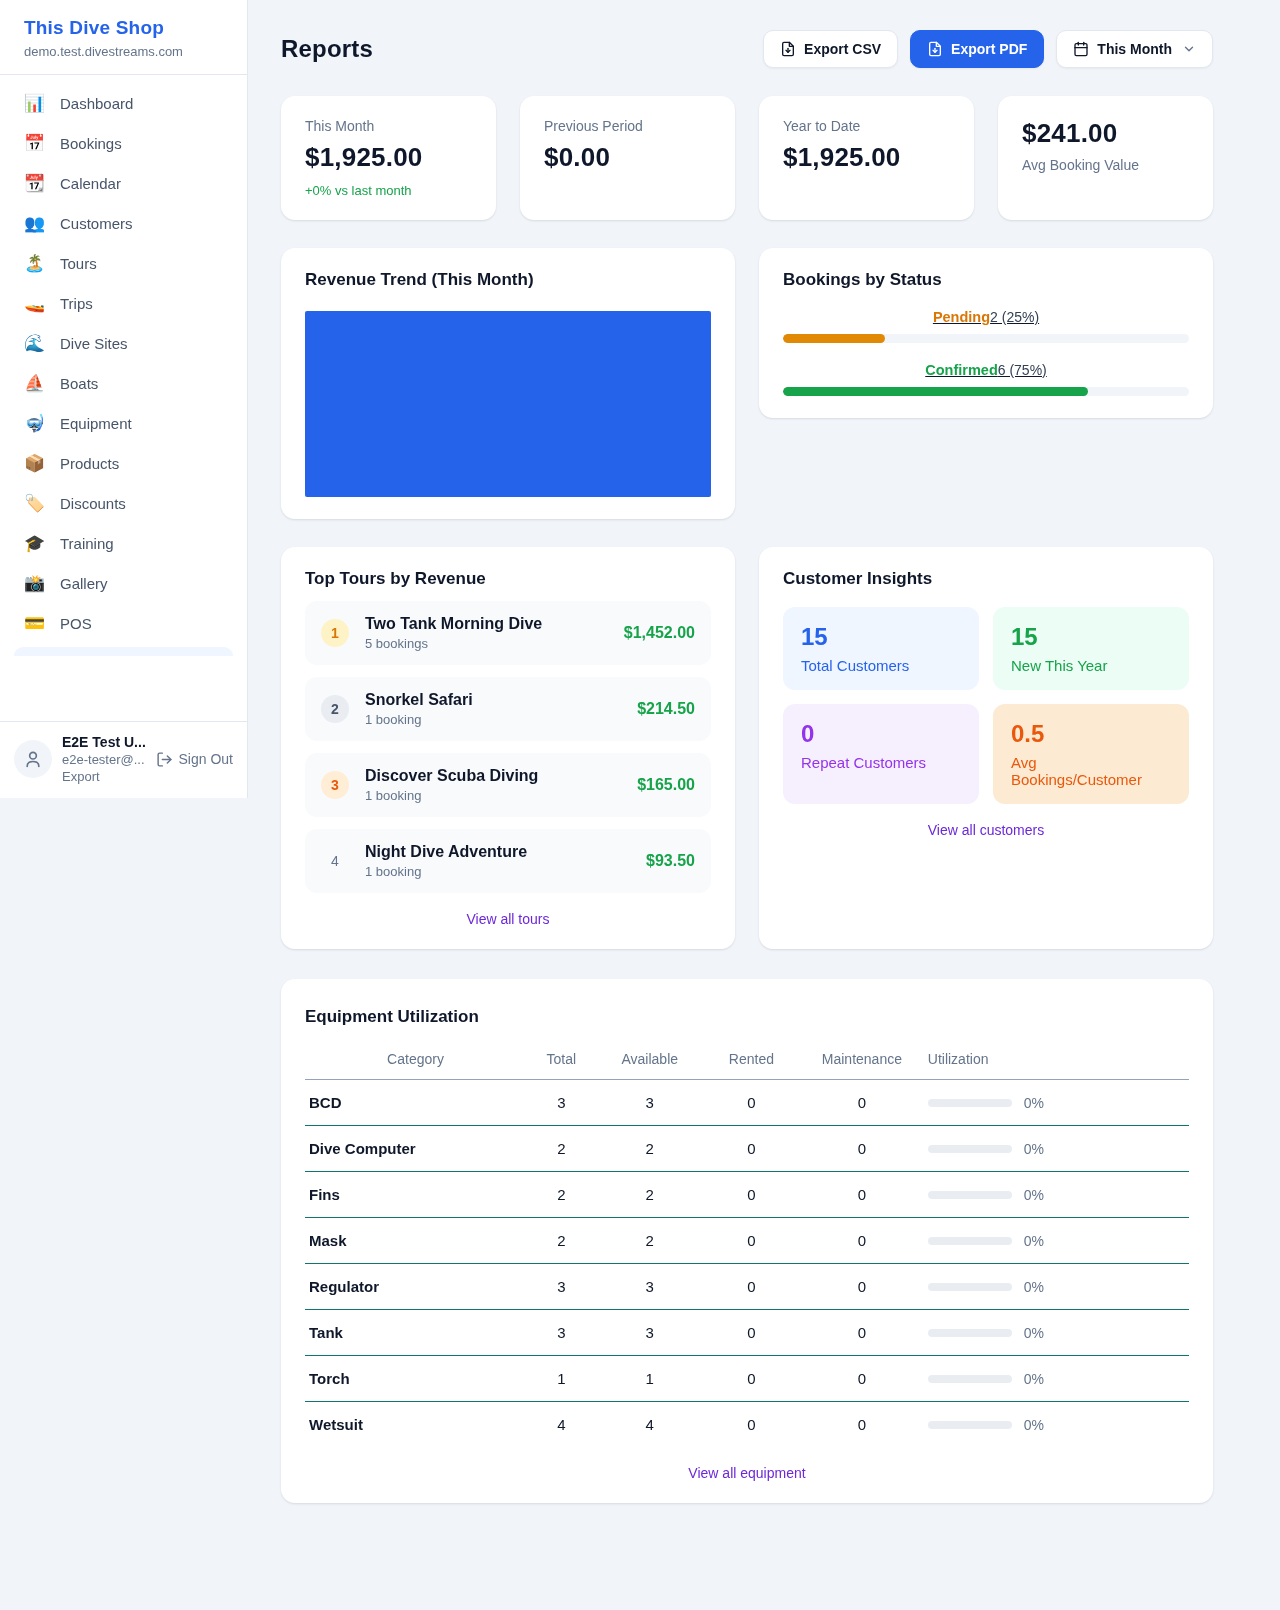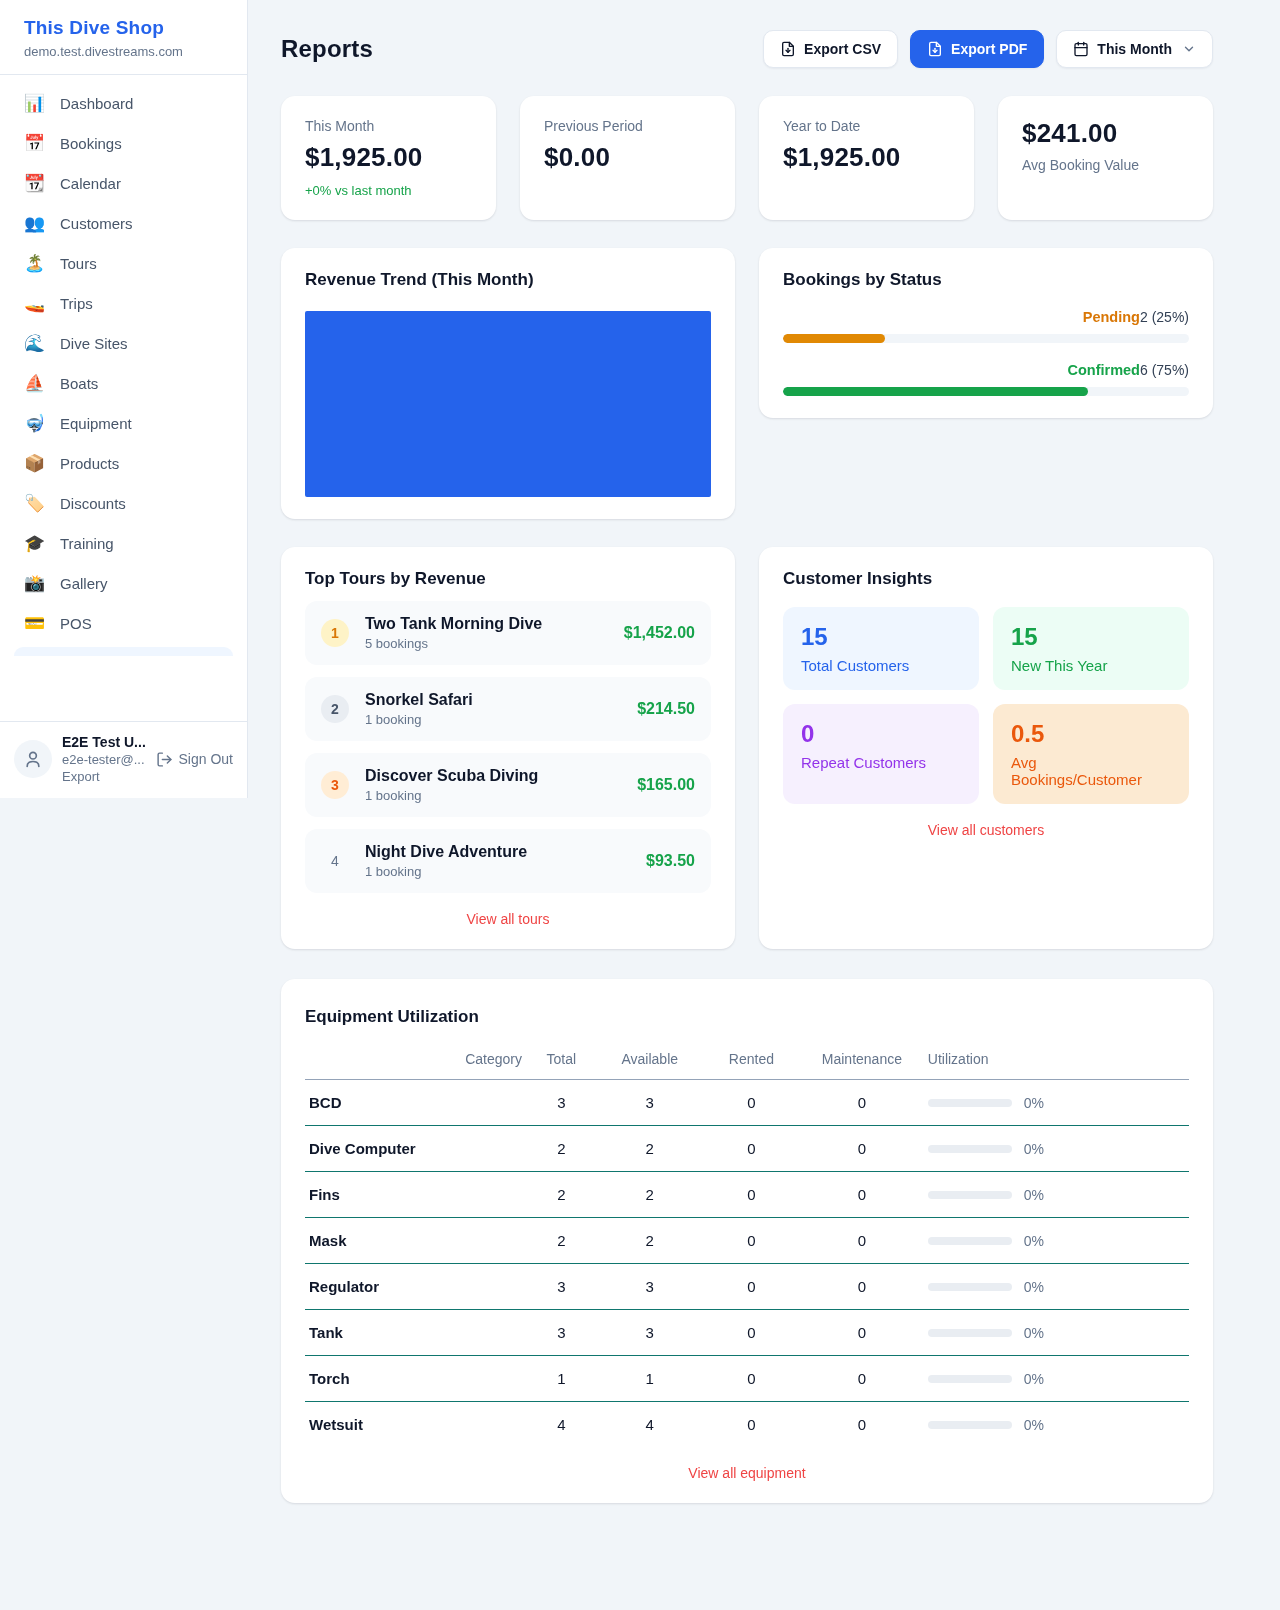--- a/index.html
+++ b/index.html
@@ -77,21 +77,21 @@
   .stat-delta { font-size:13px; color:#16a34a; margin-top:10px; }
   .stat-card.reversed .stat-value { margin-top:0; }
   .stat-card.reversed .stat-label { margin-top:8px; }
   .row-2col { display:grid; grid-template-columns:1fr 1fr; gap:24px; margin-top:28px; align-items:start; }
   .row-2col.stretch { align-items:stretch; }
   
   .chart-area { margin-top:21px; height:186px; background:#f8fafc; border-radius:2px; overflow:hidden; }
   .chart-bar { height:100%; }
   
   .status-group { margin-top:19px; }
-  .status-head { display:flex; justify-content:flex-end; align-items:baseline; }
+  .status-head { display:flex; justify-content:center; align-items:baseline;text-decoration:underline; }
   .status-label { font-size:14.5px; font-weight:bold; }
   .status-label.pending { color:#d97706; }
   .status-label.confirmed { color:#16a34a; }
   .status-count { font-size:14px; color:#334155; }
   .track { margin-top:9px; height:9px; border-radius:6px; background:#f1f5f9; overflow:hidden; }
   .fill { height:100%; border-radius:6px; }
   
   .tour-row {
     display:flex; align-items:center; gap:16px;
     background:#f8fafc; border-radius:12px;
@@ -103,38 +103,38 @@
     font-size:14px; font-weight:bold; flex:0 0 auto;
   }
   .rank.r1 { background:#fef3c7; color:#d97706; }
   .rank.r2 { background:#e9edf2; color:#475569; }
   .rank.r3 { background:#ffedd5; color:#ea580c; }
   .rank.r4 { background:transparent; color:#64748b; font-weight:normal; }
   .tour-info { flex:1 1 auto; min-width:0; }
   .tour-name { font-size:16px; font-weight:bold; color:#0f172a; }
   .tour-sub { font-size:13px; color:#64748b; margin-top:3px; }
   .tour-amount { font-size:16px; font-weight:bold; color:#16a34a; white-space:nowrap; }
-  .center-link { display:block; text-align:center; color:#ef4444; font-size:14px; margin-top:18px; text-decoration:none; cursor:pointer; }
+  .center-link { display:block; text-align:center; color:#6d28d9; font-size:14px; margin-top:18px; text-decoration:none; cursor:pointer; }
   
   .insights-grid { display:grid; grid-template-columns:1fr 1fr; gap:14px; margin-top:18px; }
   .tile { border-radius:12px; padding:16px 18px; }
   .tile .t-value { font-size:24px; font-weight:bold; }
   .tile .t-label { font-size:15px; margin-top:6px; }
   .tile.blue   { background:#eff6ff; } .tile.blue .t-value, .tile.blue .t-label { color:#2563eb; }
   .tile.green  { background:#ecfdf5; } .tile.green .t-value, .tile.green .t-label { color:#16a34a; }
   .tile.purple { background:#f6f0fe; } .tile.purple .t-value, .tile.purple .t-label { color:#9333ea; }
   .tile.orange { background:#fcead2; } .tile.orange .t-value, .tile.orange .t-label { color:#ea580c; }
   
   .equipment-card { margin-top:30px; padding:28px 24px 22px; }
   table.equip { width:100%; border-collapse:collapse; margin-top:18px; }
   table.equip th {
     font-size:14px; font-weight:normal; color:#64748b; text-align:center;
     padding:6px 4px 12px; border-bottom:1px solid #94a3b8;
   }
-  table.equip th:first-child { text-align:right; }
+  table.equip th:first-child { text-align:center; }
   table.equip th:last-child { text-align:left; }
   table.equip td {
     font-size:15px; text-align:center; padding:14px 4px;
     border-bottom:1px solid #0f766e; color:#0f172a;
   }
   table.equip tr:last-child td { border-bottom:none; }
   table.equip td:first-child { text-align:left; font-weight:bold; }
   td.c-available { color:#16a34a; }
   td.c-rented { color:#2563eb; }
   td.c-maintenance { color:#ea580c; }

